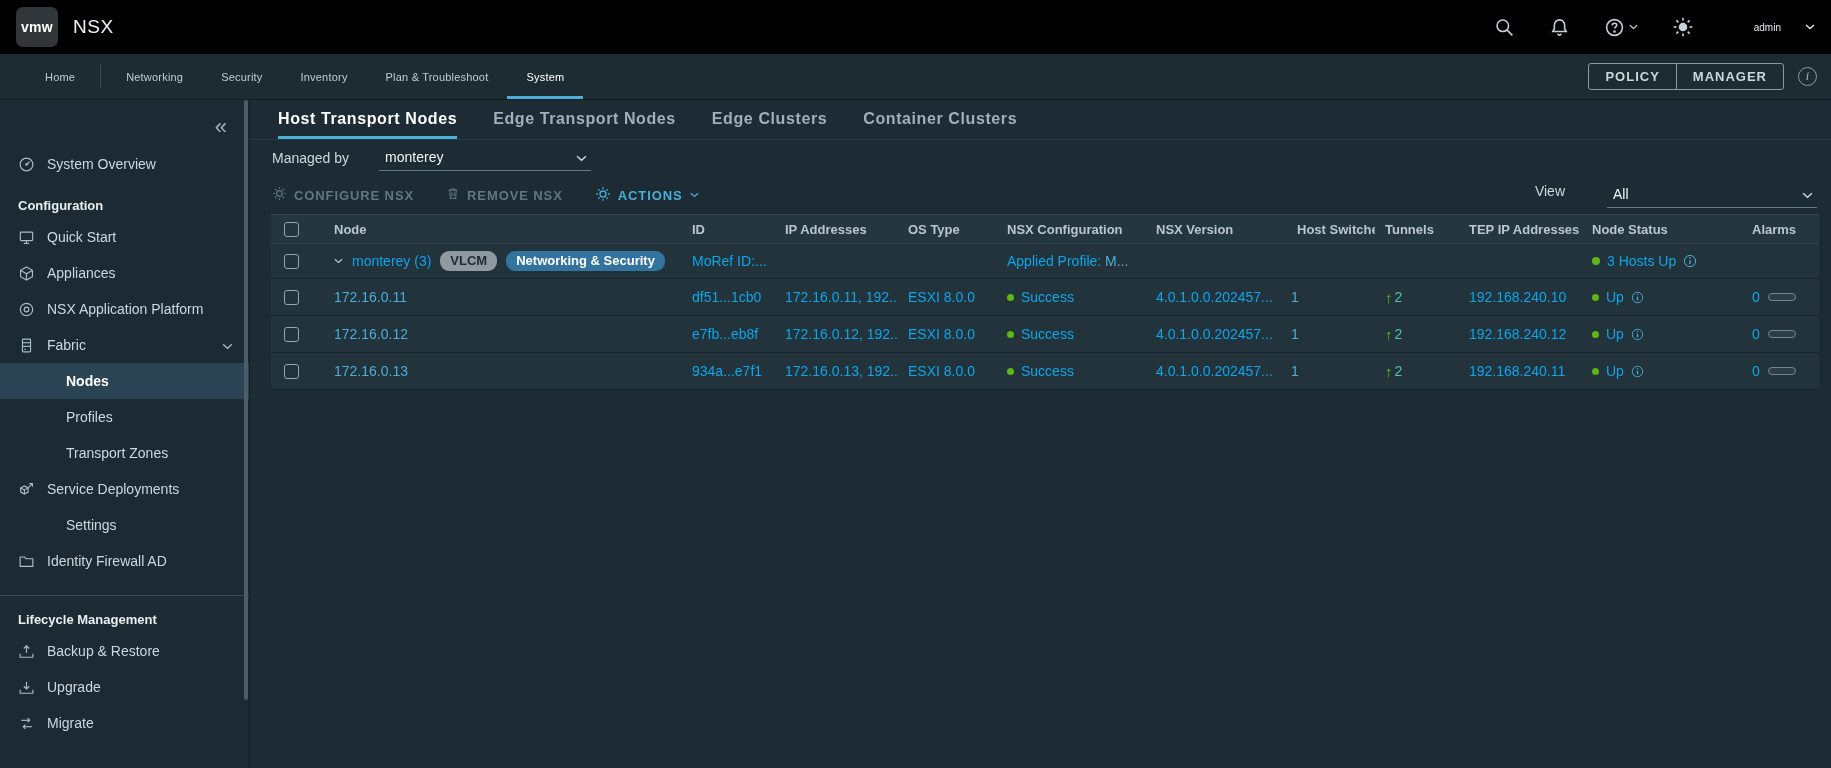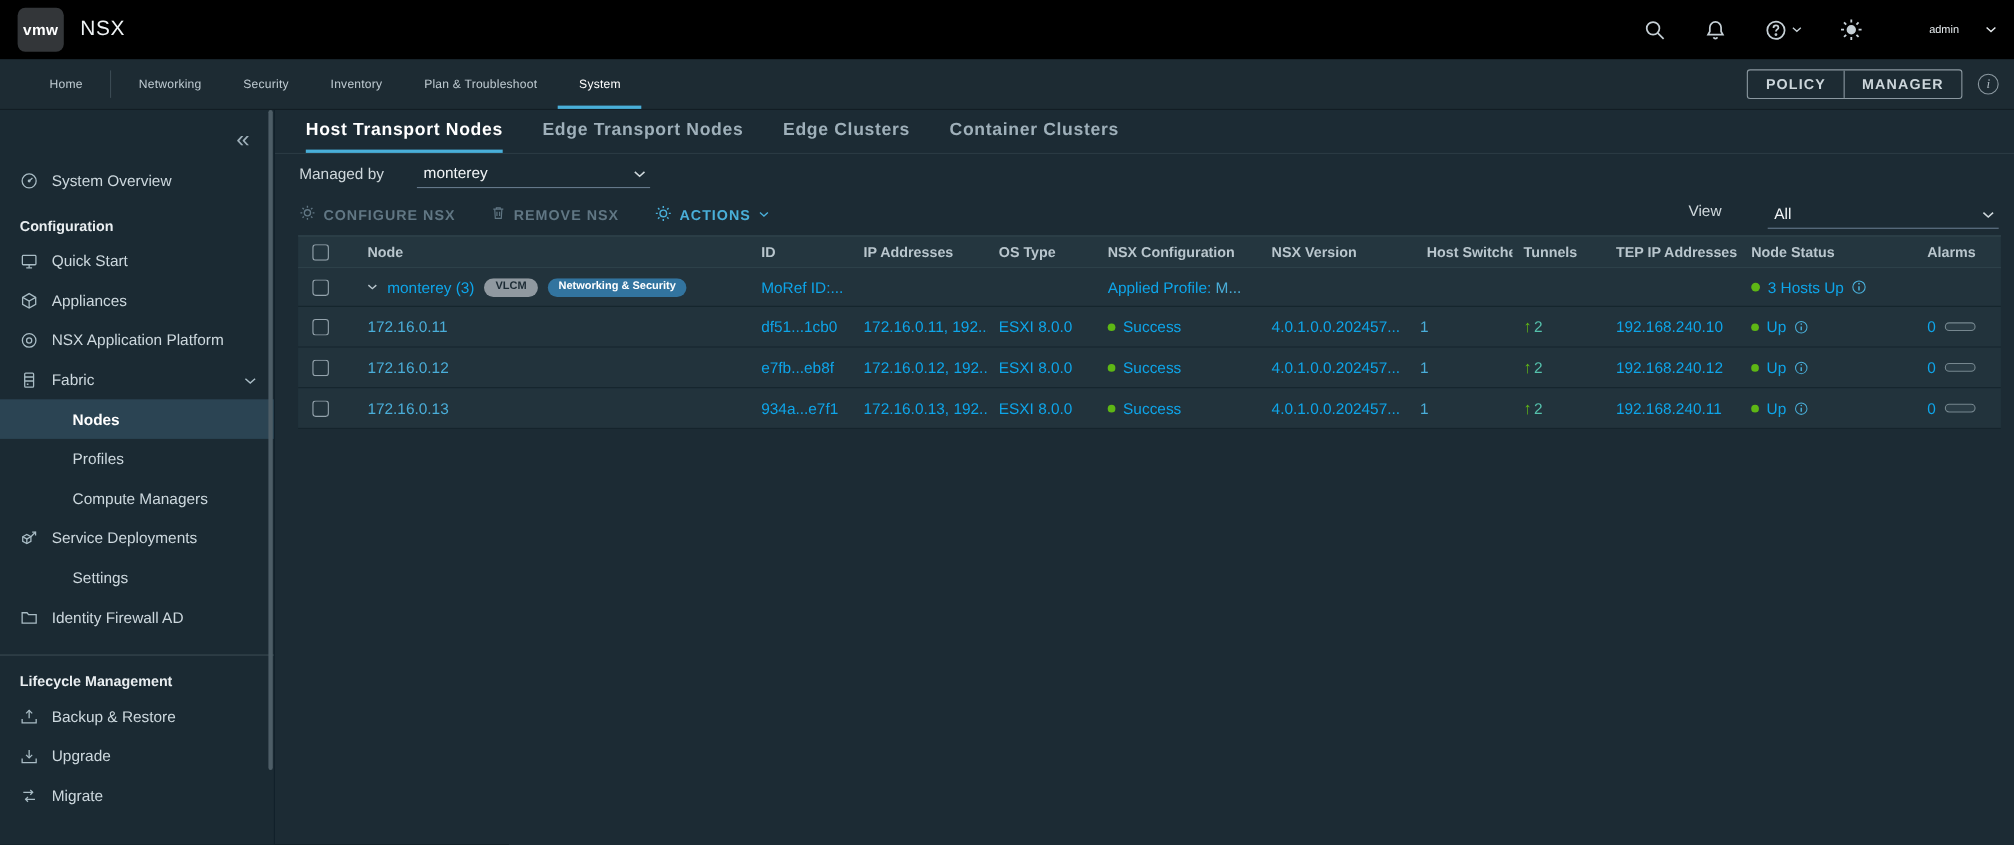--- a/index.html
+++ b/index.html
@@ -82,21 +82,21 @@
   .col-hs { width:88px; }
   .col-tun { width:84px; }
   .col-tep { width:123px; }
   .col-status { width:160px; }
   .col-alarms { flex:1; }
   .checkbox { width:15px; height:15px; border:1px solid #95a4ad; border-radius:3px; background:transparent; cursor:pointer; }
   .link { color:#4aaed9; cursor:pointer; text-decoration:none; }
   .cell-text { color:#0ea5e9; }
   .group-name { display:flex; align-items:center; gap:9px; }
   .caret { color:#b9c6cd; display:flex; }
-  .badge { font-size:10px; font-weight:bold; padding:2px 10px 3px; border-radius:9px; line-height:1.2; }
+  .badge { font-size:13px; font-weight:bold; padding:2px 10px 3px; border-radius:9px; line-height:1.2; }
   .badge.gray { background:#9099a0; color:#1c2b34; }
   .badge.blue { background:#32749f; color:#fff; }
   .status-cell { display:flex; align-items:center; gap:7px; }
   .dot { width:8px; height:8px; border-radius:50%; background:#5eb715; flex:none; }
   .dot.small { width:7px; height:7px; }
   .info-badge { color:#49afd9; display:flex; cursor:pointer; }
   .tunnel-cell { display:flex; align-items:center; gap:2px; }
   .tunnel-arrow { color:#61b715; font-size:15px; line-height:1; }
   .tunnel-count { color:#55c1ac; }
   .alarm-cell { display:flex; align-items:center; gap:8px; }
@@ -246,21 +246,21 @@
         </span>
       </div>
 
       <div class="side-item sub selected">
         <span>Nodes</span>
       </div>
       <div class="side-item sub">
         <span>Profiles</span>
       </div>
       <div class="side-item sub">
-        <span>Compute Managers</span>
+        <span>Transport Zones</span>
       </div>
       <div class="side-item">
         <span class="sicon">
           <svg width="17" height="17" viewBox="0 0 16 16" fill="none" stroke="currentColor" stroke-width="1.1">
               <path d="M2.5 6.5L6 4.6l3.5 1.9v3.9L6 12.3l-3.5-1.9z"></path>
               <path d="M2.5 6.5L6 8.4l3.5-1.9"></path>
               <line x1="6" y1="8.4" x2="6" y2="12.3"></line>
               <path d="M9.5 6.5L13.5 2.5"></path>
               <path d="M10.6 2.5h2.9v2.9"></path>
             </svg>

